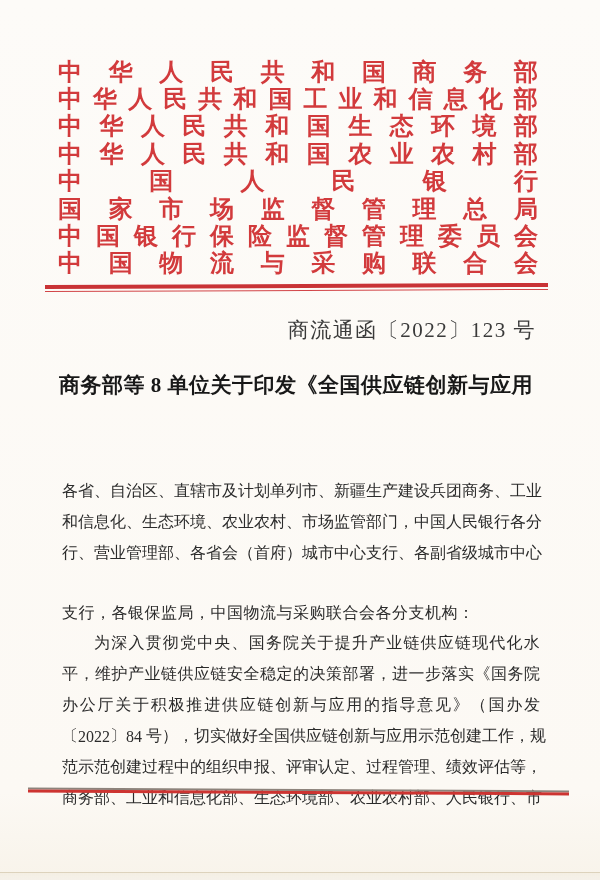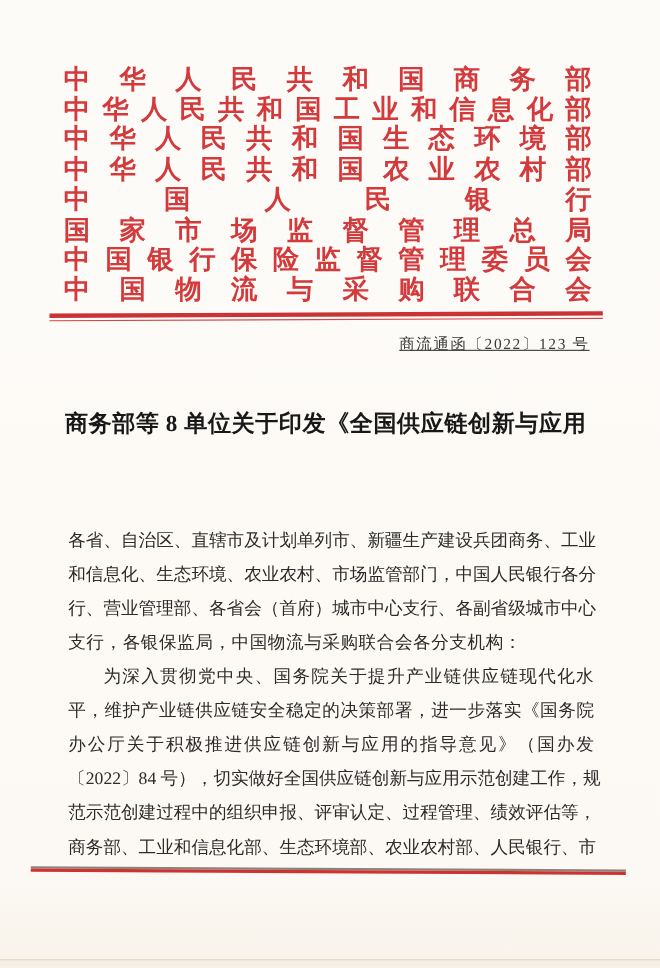--- a/index.html
+++ b/index.html
@@ -27,44 +27,43 @@
   }
 
   
   .rule-double { position: absolute; left: 45px; top: 284px; width: 503px; transform: rotate(-0.25deg); }
   .rule-double .thick { height: 3.5px; background: #c93336; }
   .rule-double .gap   { height: 2.2px; }
   .rule-double .thin  { height: 1.6px; background: #d24548; }
 
   
   .doc-number {
-    position: absolute; top: 304px; right: 64px;
-    font-size: 14px; color: #3a3a3a; letter-spacing: 1.5px;
+    position: absolute; top: 316px; right: 64px;
+    font-size: 21px; color: #3a3a3a; letter-spacing: 1.5px;
     white-space: nowrap;
-    text-decoration: underline;
   }
 
   
   .title {
     position: absolute; left: 22px; right: 30px; top: 364px;
     text-align: center; font-size: 21px; font-weight: bold;
     color: #181818; line-height: 43px; letter-spacing: 0.5px;
   }
 
   
   .body-text {
     position: absolute; left: 62px; top: 476px; width: 478px;
     font-size: 16px; color: #2b2b2b;
   }
   .body-line {
     height: 31px;
     display: flex; justify-content: space-between; align-items: center;
     white-space: nowrap;
   }
-  .body-line.plain { display: block; line-height: 31px; letter-spacing: 0.5px; }
+  .body-line.plain { display: block; line-height: 31px; letter-spacing: 0.5px; margin-top: 28px; }
   .body-line.indent2 { padding-left: 32px; }
 
   
   .footer-rule { position: absolute; left: 28px; top: 789px; width: 541px; transform: rotate(0.3deg); }
   .footer-rule .dark { height: 1.5px; background: #8d837b; }
   .footer-rule .red  { height: 3px;   background: #cd3431; }
 
   
   .bottom-edge {
     position: absolute; left: 0; right: 0; bottom: 0; height: 7px;

